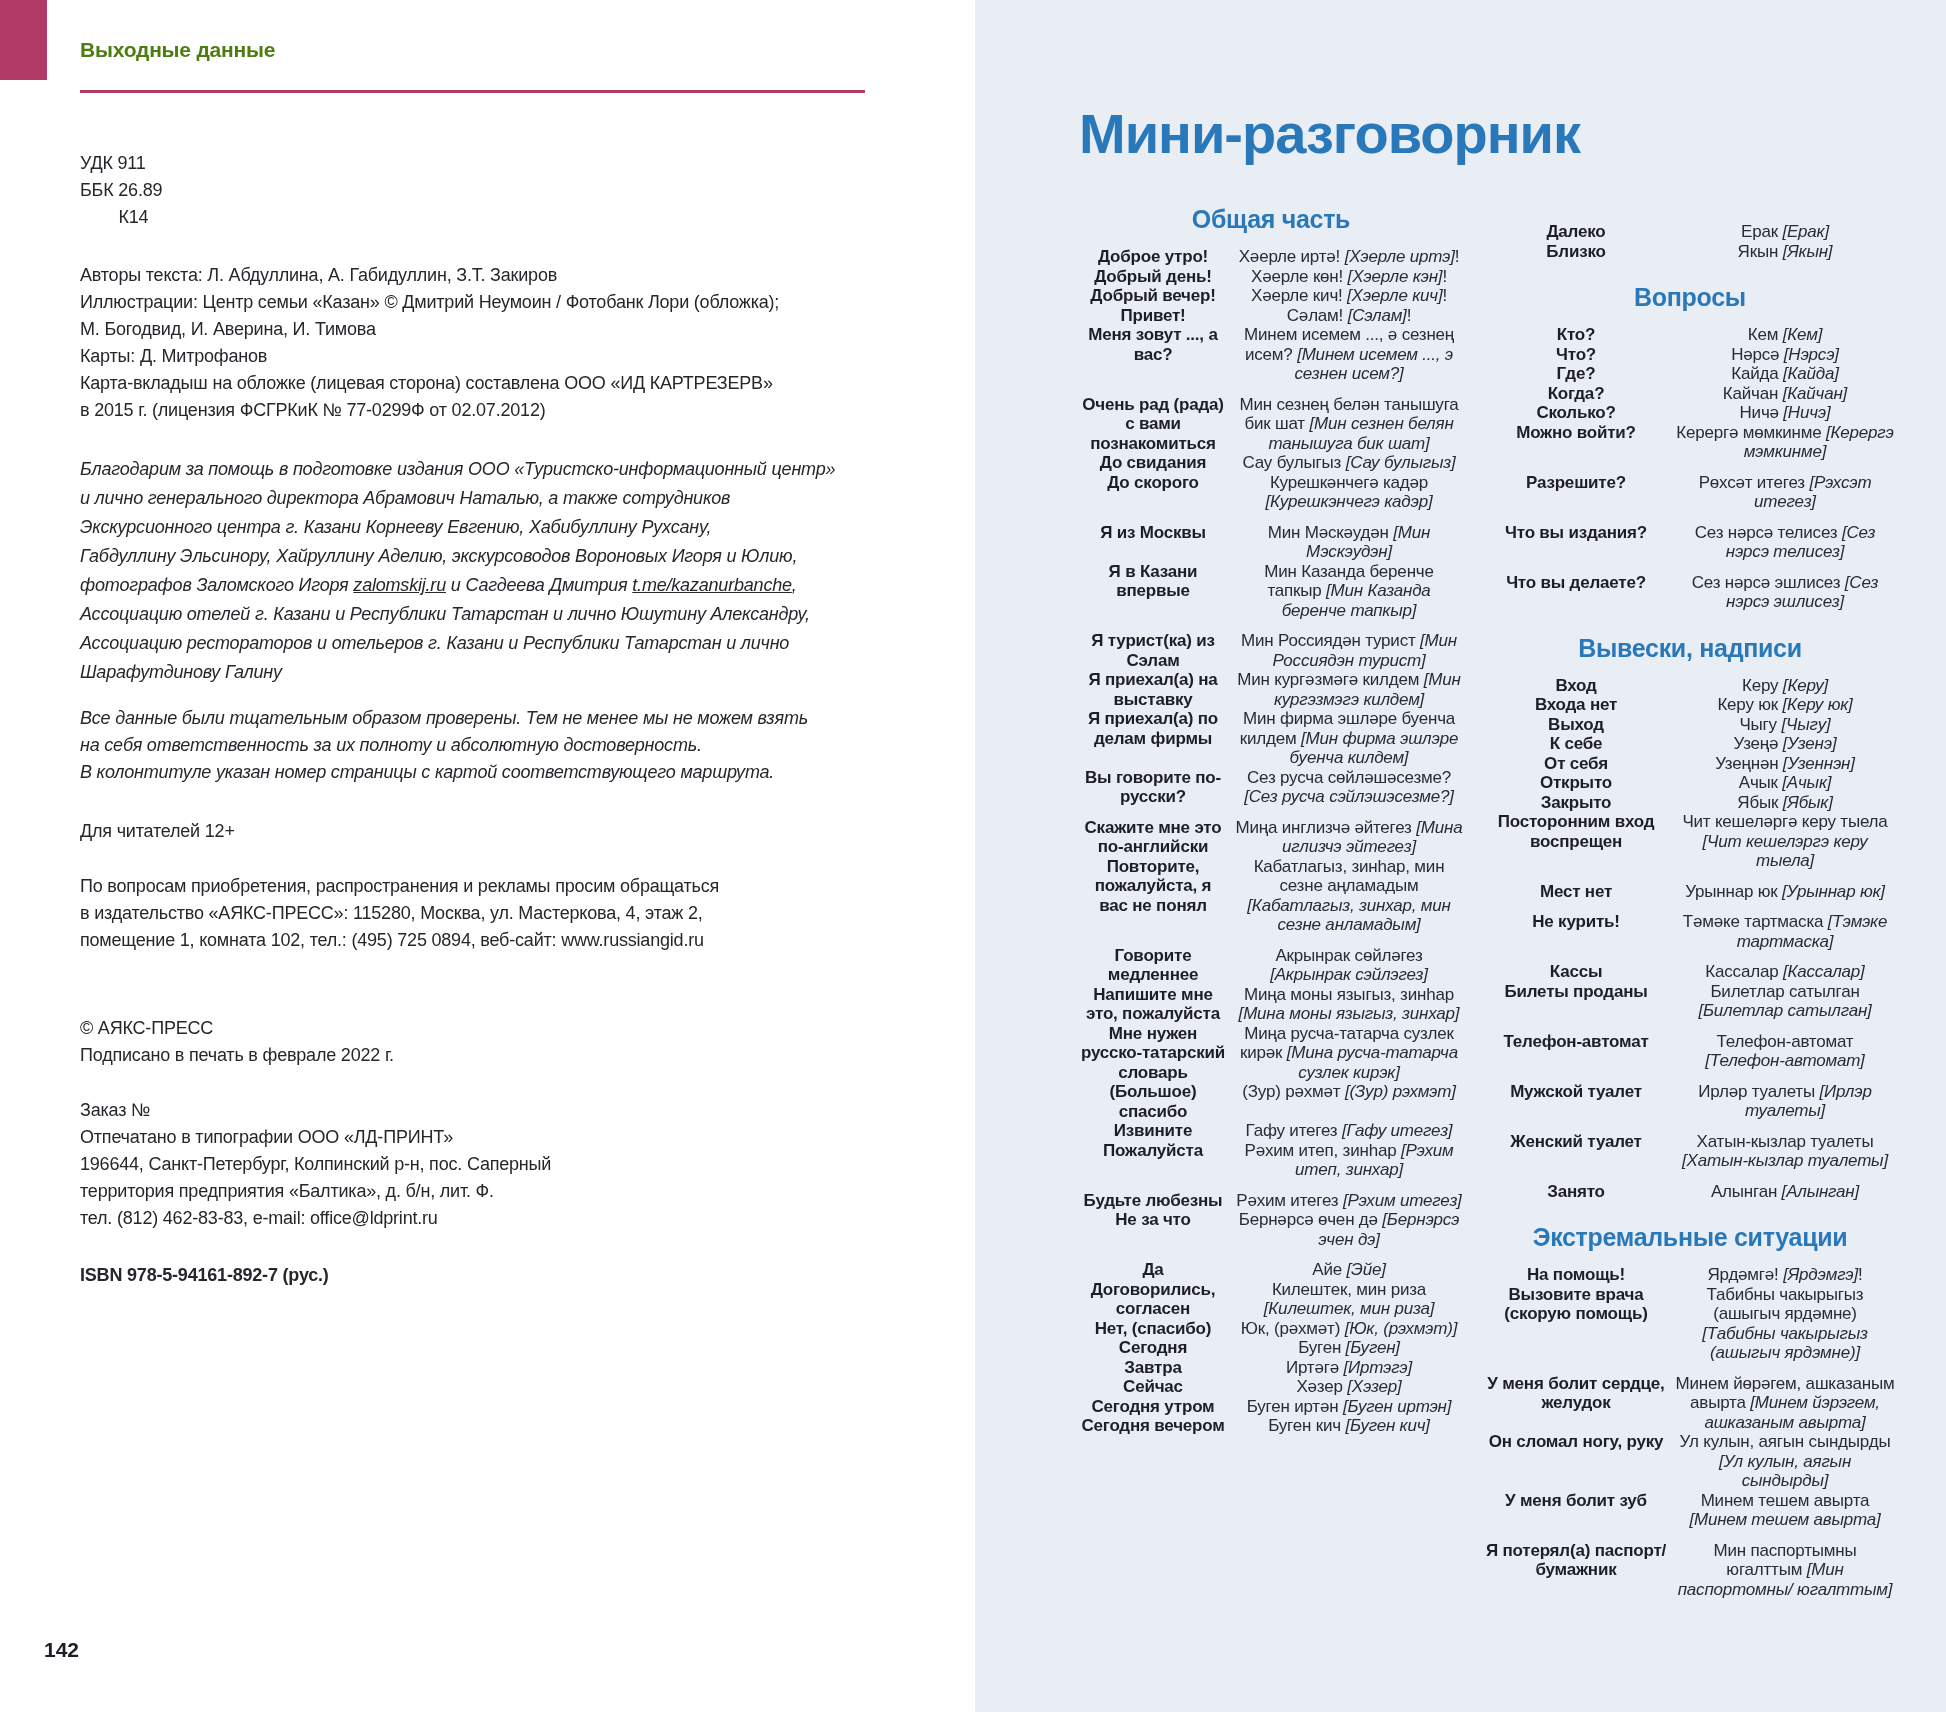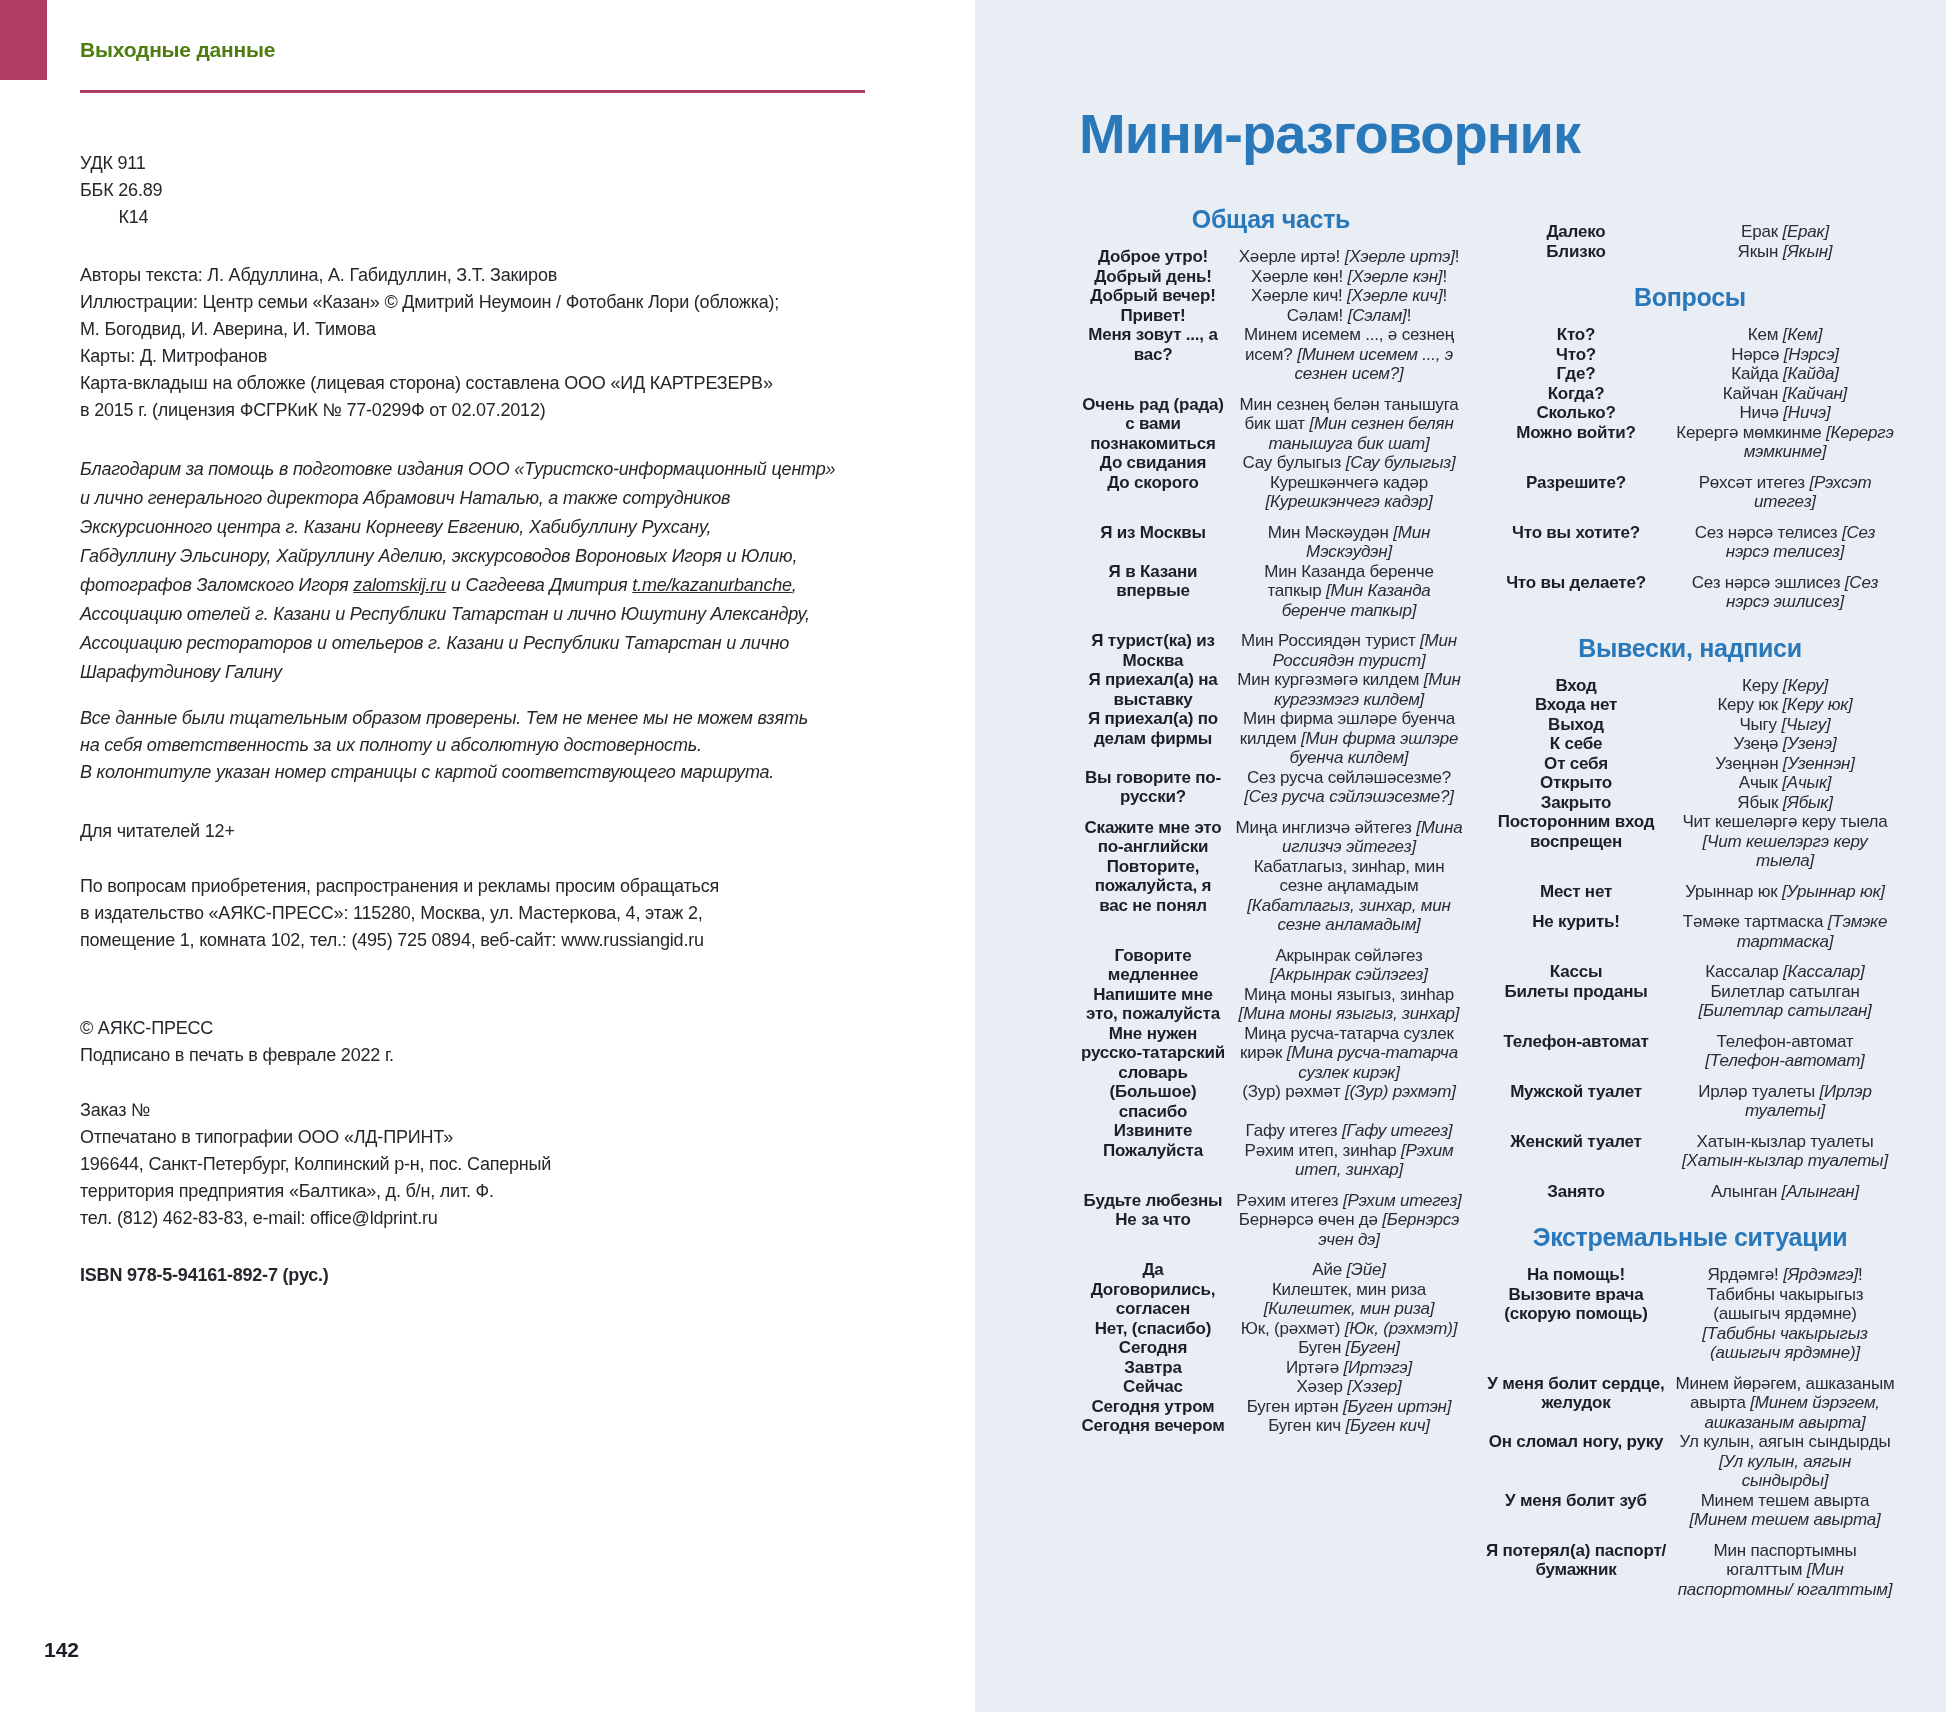--- a/index.html
+++ b/index.html
@@ -141,21 +141,21 @@
         </div>
         <div class="entry gap">
           <div class="ru">Я из Москвы</div>
           <div class="tt">Мин Мәскәудән <i>[Мин Мэскэудэн]</i></div>
         </div>
         <div class="entry">
           <div class="ru">Я в Казани впервые</div>
           <div class="tt">Мин Казанда беренче тапкыр <i>[Мин Казанда беренче тапкыр]</i></div>
         </div>
         <div class="entry gap">
-          <div class="ru">Я турист(ка) из Москва</div>
+          <div class="ru">Я турист(ка) из Сэлам</div>
           <div class="tt">Мин Россиядән турист <i>[Мин Россиядэн турист]</i></div>
         </div>
         <div class="entry">
           <div class="ru">Я приехал(а) на выставку</div>
           <div class="tt">Мин кургәзмәгә килдем <i>[Мин кургэзмэгэ килдем]</i></div>
         </div>
         <div class="entry">
           <div class="ru">Я приехал(а) по делам фирмы</div>
           <div class="tt">Мин фирма эшләре буенча килдем <i>[Мин фирма эшлэре буенча килдем]</i></div>
         </div>
@@ -268,21 +268,21 @@
         </div>
         <div class="entry">
           <div class="ru">Можно войти?</div>
           <div class="tt">Керергә мөмкинме <i>[Керергэ мэмкинме]</i></div>
         </div>
         <div class="entry gap">
           <div class="ru">Разрешите?</div>
           <div class="tt">Рөхсәт итегез <i>[Рэхсэт итегез]</i></div>
         </div>
         <div class="entry gap">
-          <div class="ru">Что вы хотите?</div>
+          <div class="ru">Что вы издания?</div>
           <div class="tt">Сез нәрсә телисез <i>[Сез нэрсэ телисез]</i></div>
         </div>
         <div class="entry gap">
           <div class="ru">Что вы делаете?</div>
           <div class="tt">Сез нәрсә эшлисез <i>[Сез нэрсэ эшлисез]</i></div>
         </div>
         <div class="sec-head">Вывески, надписи</div>
         <div class="entry">
           <div class="ru">Вход</div>
           <div class="tt">Керу <i>[Керу]</i></div>

